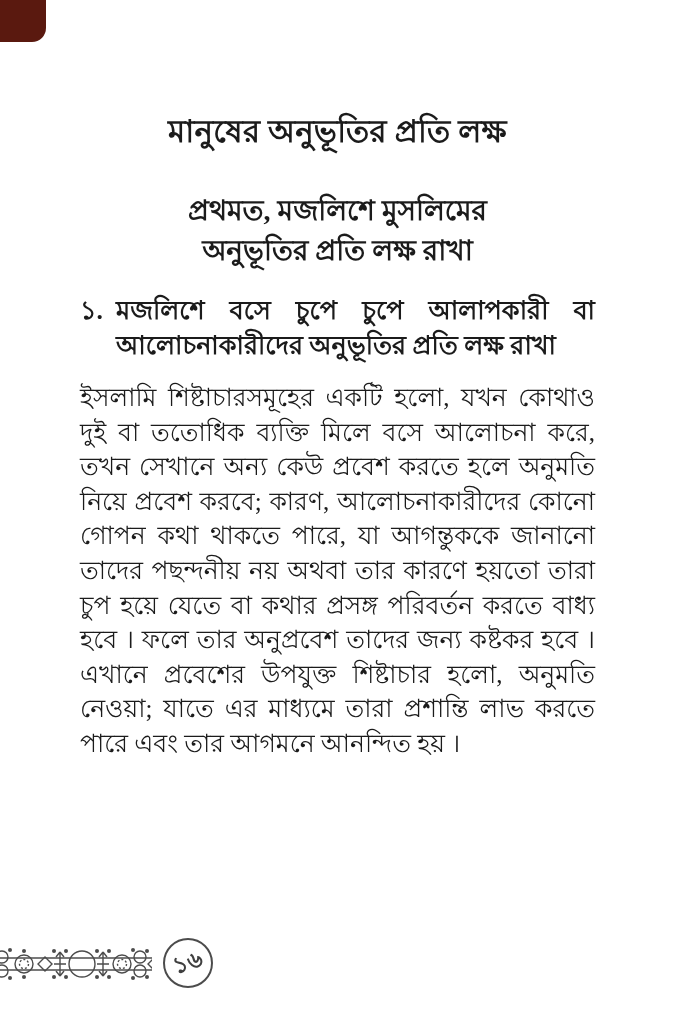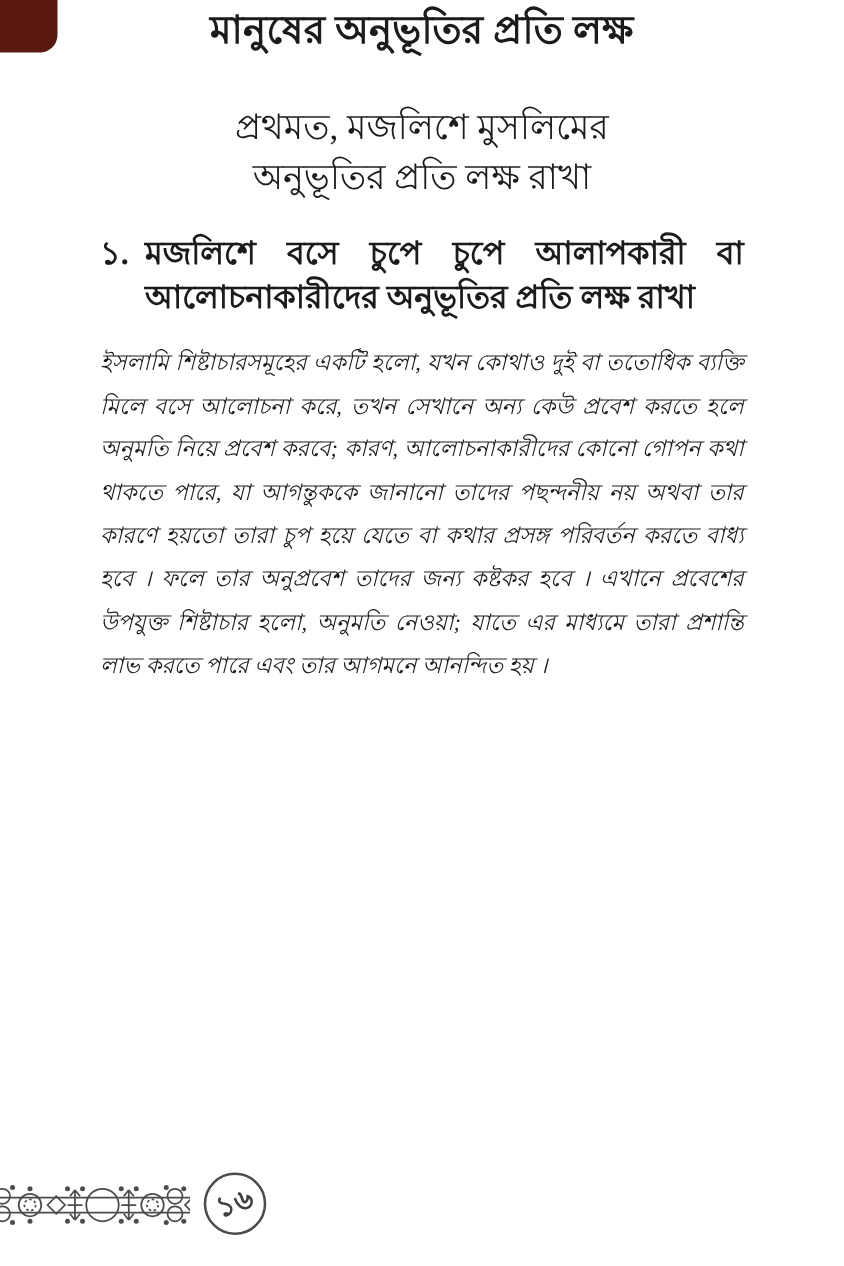--- a/index.html
+++ b/index.html
@@ -19,60 +19,60 @@
     width: 46px; height: 42px;
     background: #5a190f;
     border-bottom-right-radius: 14px;
   }
   .content {
     position: absolute;
     top: 0; left: 80px;
     width: 515px;
   }
   .page-title {
+    margin-top: 108px;
     text-align: center;
     font-weight: 700;
     font-size: 31px;
     line-height: 47px;
     letter-spacing: 0.2px;
   }
   .intro-paragraph {
     margin-top: 16px;
     font-size: 25px;
     line-height: 34px;
     text-align: justify;
   }
   .section-heading {
     margin-top: 36px;
     text-align: center;
-    font-weight: 400;
+    font-weight: 700;
     font-size: 28px;
     line-height: 40px;
   }
   .list-item-heading {
     margin-top: 22px;
     display: flex;
     font-weight: 700;
     font-size: 25.5px;
     line-height: 35px;
   }
   .list-item-number {
     width: 36px;
     flex: 0 0 36px;
   }
   .list-item-text {
     flex: 1;
     text-align: justify;
   }
   .body-paragraph {
     margin-top: 18px;
-    font-size: 18px;
+    font-size: 25px;
     line-height: 34.6px;
     text-align: justify;
-    font-style: italic;
   }
   .footer {
     position: absolute;
     left: 0;
     top: 936px;
     width: 675px;
     height: 56px;
   }
   .footer-ornament {
     position: absolute;

